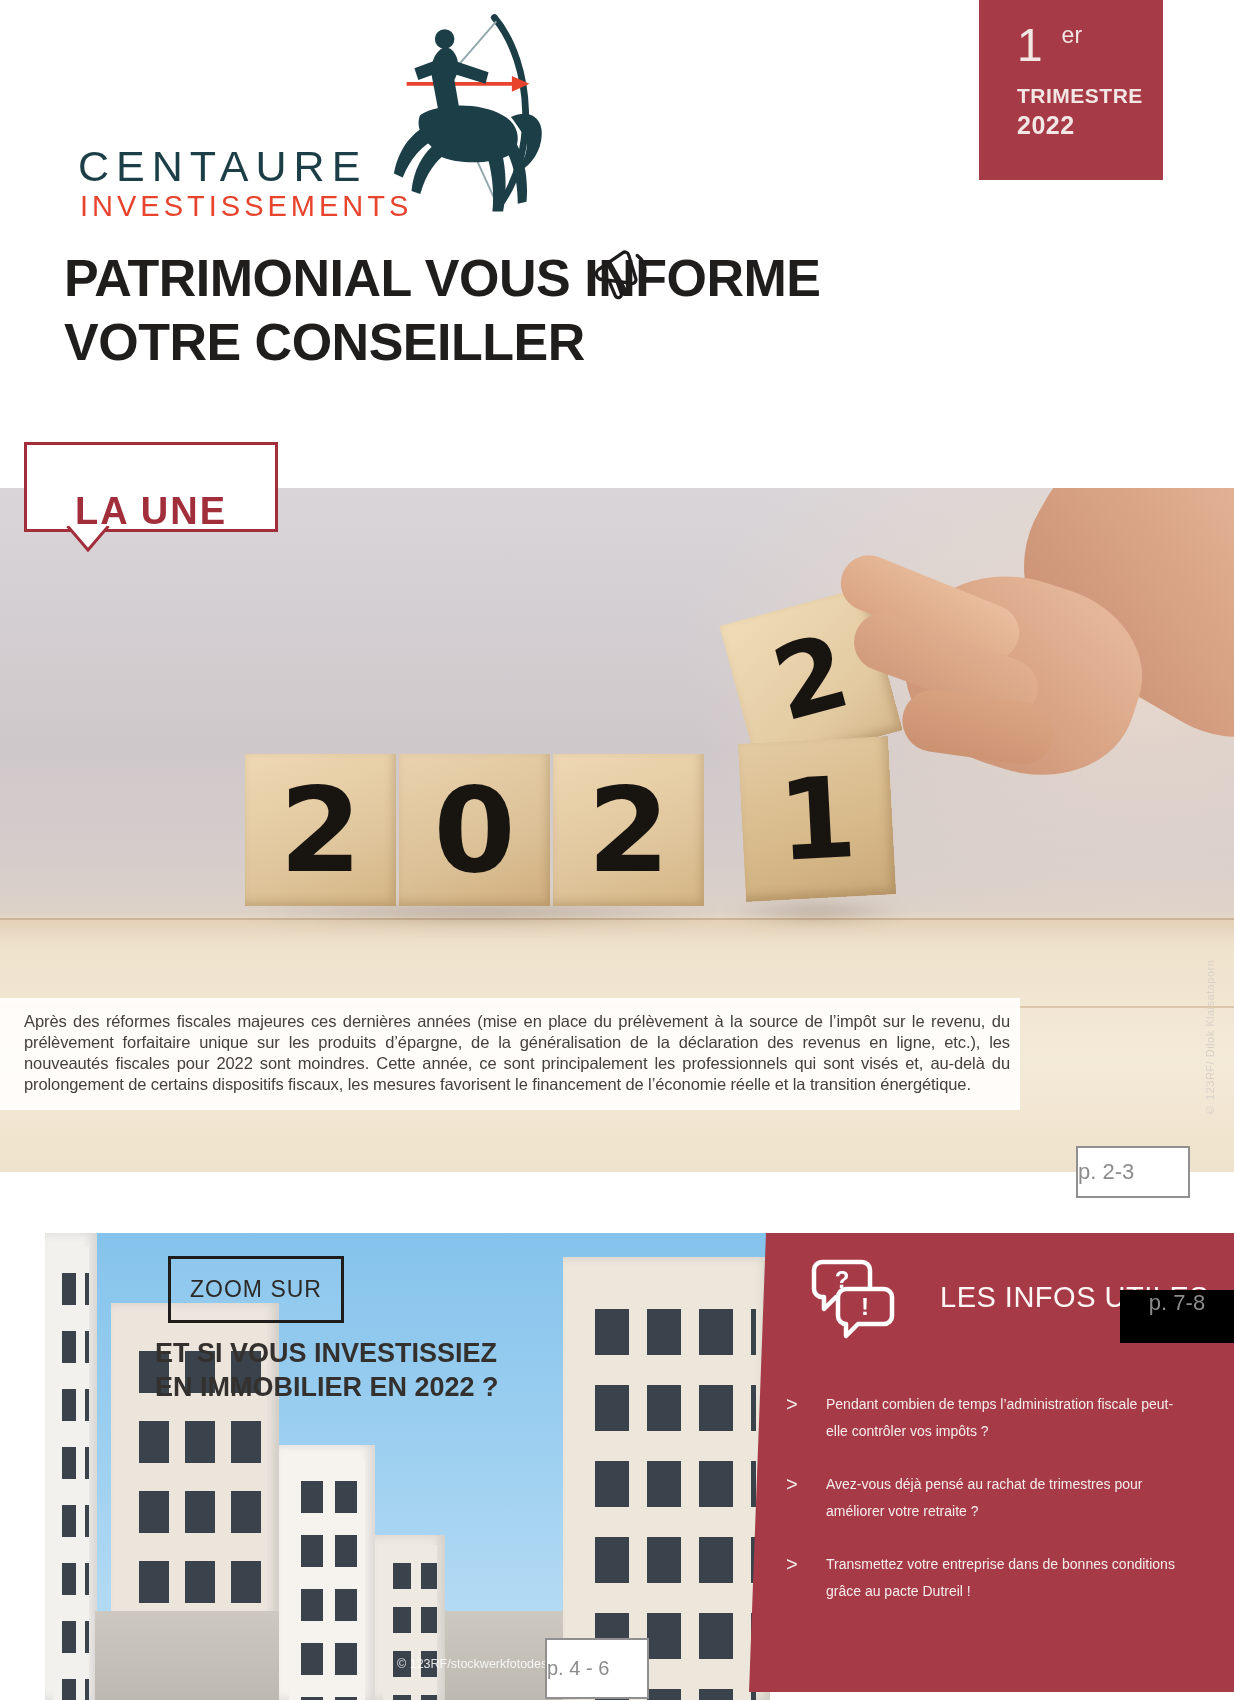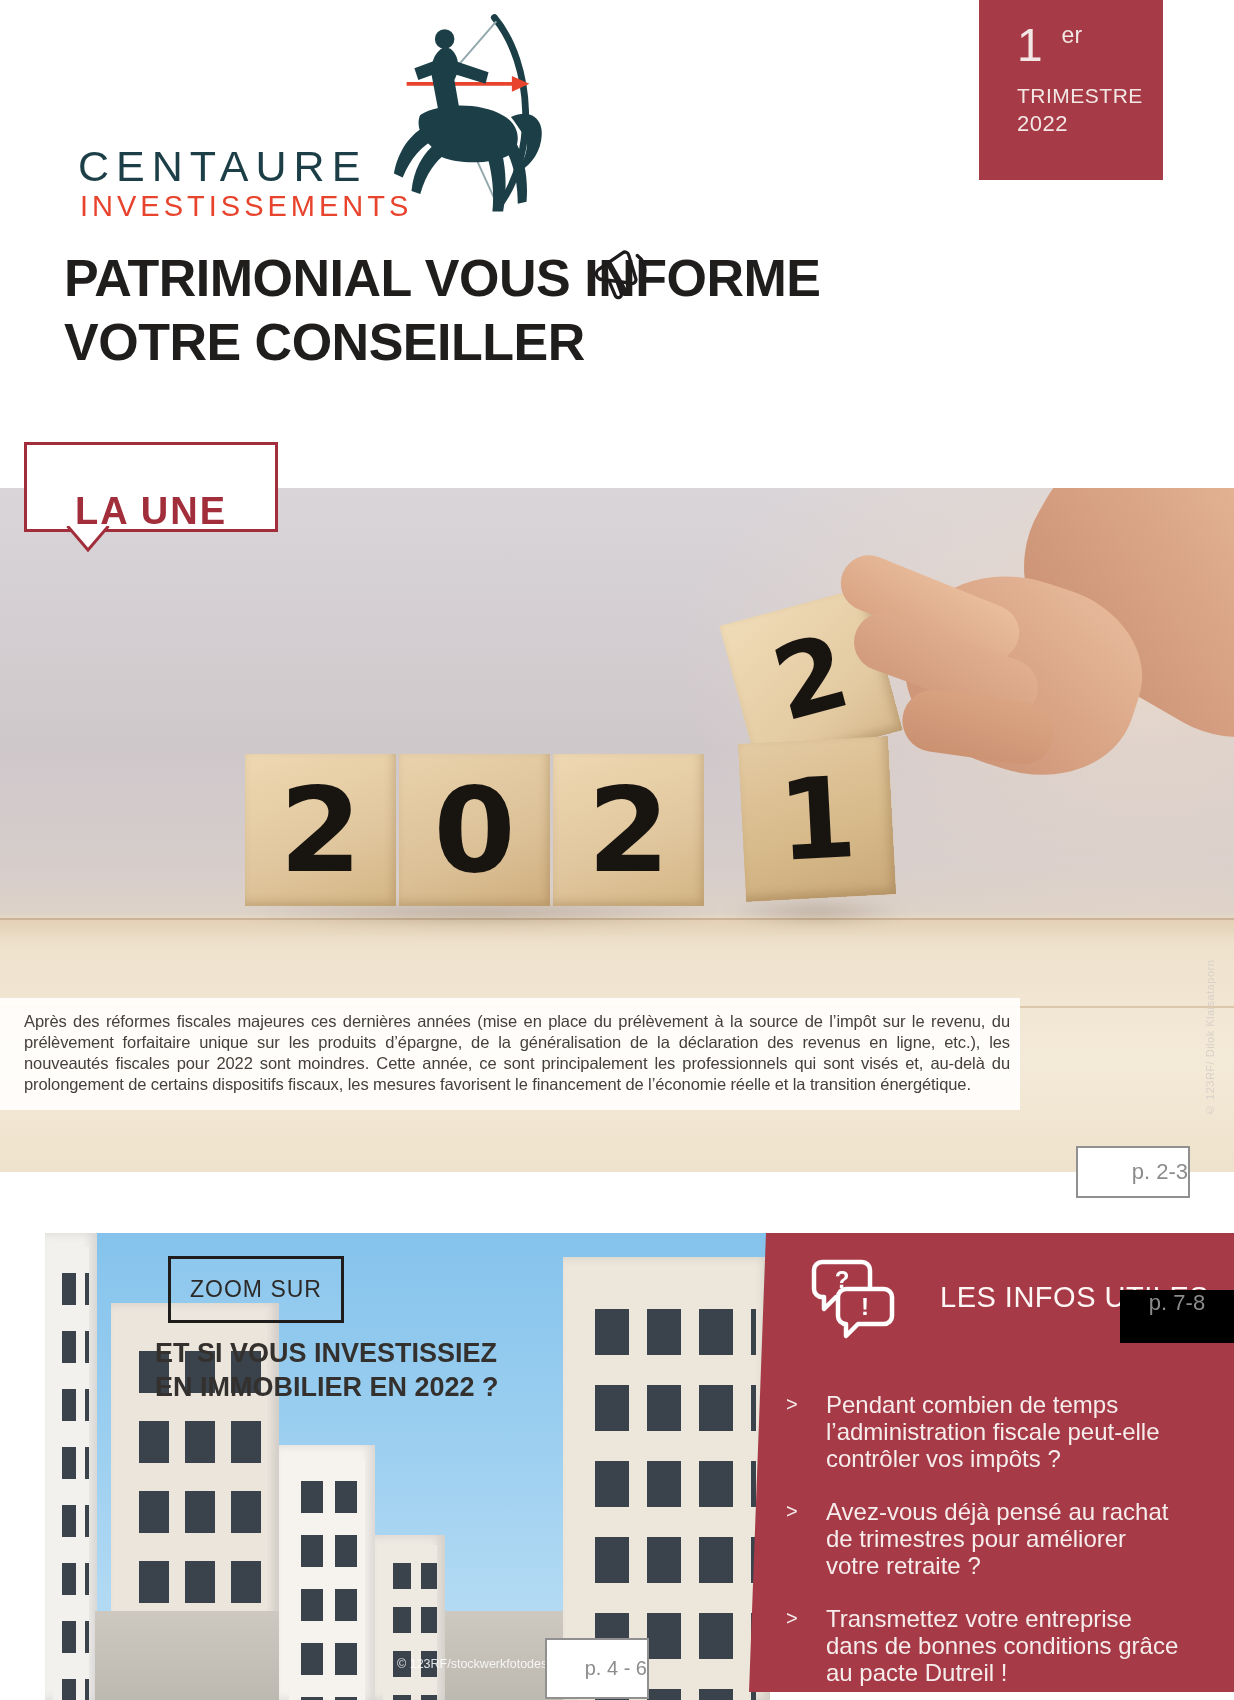--- a/index.html
+++ b/index.html
@@ -11,22 +11,22 @@
               letter-spacing:7px;color:#1c3f47;}
   .logo-subtitle{position:absolute;left:80px;top:190px;font-size:29px;font-weight:400;
               letter-spacing:4px;color:#e8432d;}
   .centaur{position:absolute;left:352px;top:8px;width:195px;height:218px;}
 
   
   .issue-badge{position:absolute;left:979px;top:0;width:184px;height:180px;
                background:#a63a46;color:#f2e7e4;padding:22px 0 0 38px;box-sizing:border-box;}
   .issue-num{font-size:46px;font-weight:400;line-height:46px;}
   .issue-ord{font-size:23px;vertical-align:18px;margin-left:19px;}
-  .issue-l1{font-size:21px;margin-top:16px;letter-spacing:.5px;}
-  .issue-l2{font-size:22px;margin-top:3px;letter-spacing:.5px;}
+  .issue-l1{font-size:21px;margin-top:16px;letter-spacing:.5px;font-weight:bold;}
+  .issue-l2{font-size:25px;margin-top:3px;letter-spacing:.5px;font-weight:bold;}
 
   
   .mast{position:absolute;left:64px;top:246px;color:#201d1d;font-weight:700;
         font-size:52px;line-height:64px;letter-spacing:-.5px;}
   .megaphone{position:absolute;left:588px;top:244px;width:66px;height:62px;transform:rotate(-8deg);}
 
   
   .launebox{position:absolute;left:24px;top:442px;width:248px;height:84px;background:#fff;
             border:3px solid #a22e3b;z-index:6;display:flex;align-items:center;justify-content:center;}
   .launebox span{font-size:38px;font-weight:700;letter-spacing:2px;color:#a22e3b;margin-top:48px;}
@@ -55,21 +55,21 @@
         display:flex;align-items:center;z-index:4;}
   .hero-banner span{padding-left:22px;font-size:24.5px;font-weight:700;color:#a22e3b;letter-spacing:.2px;}
   .hero-par{position:absolute;left:0;top:510px;width:1020px;box-sizing:border-box;
         background:rgba(255,253,250,.96);padding:13px 10px 15px 24px;z-index:4;}
   .hero-par p{margin:0;font-size:16.5px;line-height:21px;text-align:justify;color:#45403d;letter-spacing:-.1px;}
   .vcredit{position:absolute;left:1204px;top:398px;height:230px;writing-mode:vertical-rl;
         transform:rotate(180deg);font-size:11px;letter-spacing:.5px;color:#d9d1c9;z-index:5;}
 
   
   .pageref{position:absolute;background:#fff;border:2px solid #909090;display:flex;
-        align-items:center;justify-content:flex-end;color:#8c8c8c;z-index:8;}
+        align-items:center;justify-content:flex-start;color:#8c8c8c;z-index:8;}
 
   
   .photo2{position:absolute;left:45px;top:1233px;width:725px;height:467px;overflow:hidden;
         background:linear-gradient(180deg,#85c3ec 0%,#9ccff0 45%,#bfe0f5 100%);}
   .bld{position:absolute;box-shadow:inset -6px 0 10px rgba(90,90,100,.18);}
   .bwin{position:absolute;background-color:#3a434c;
         background-image:repeating-linear-gradient(90deg,var(--bc) 0 var(--m),transparent var(--m) var(--mw)),
                          repeating-linear-gradient(180deg,var(--bc) 0 var(--r),transparent var(--r) var(--rh));}
   .street{position:absolute;left:50px;top:378px;width:560px;height:89px;
         background:linear-gradient(180deg,#cdc8c0 0%,#bdb8b0 100%);}
@@ -83,21 +83,21 @@
   
   .redpanel{position:absolute;left:740px;top:1233px;width:494px;height:459px;background:#a63a46;
         clip-path:polygon(26px 0,494px 0,494px 459px,9px 459px);z-index:5;}
   .ip-title{position:absolute;left:200px;top:48px;font-size:29px;color:#fdf6f4;letter-spacing:.5px;}
   .ip-badge{position:absolute;right:0;top:36px;width:114px;height:53px;background:#000000;
         display:flex;align-items:flex-start;justify-content:center;color:#8c8c8c;margin-top:21px;}
   .ip-icon{position:absolute;left:68px;top:24px;width:92px;height:88px;}
   .ip-list{position:absolute;left:46px;top:158px;width:412px;}
   .ip-item{display:flex;margin-bottom:26px;color:#f6ecec;}
   .ip-item .mk{width:40px;flex:none;font-size:20px;line-height:27px;}
-  .ip-item p{margin:0;font-size:24px;line-height:27px;width:360px;}
+  .ip-item p{margin:0;font-size:14px;line-height:27px;width:360px;}
 </style>
 </head>
 <body>
 
 <div class="page">
 
   <div class="logo-title">CENTAURE</div>
   <div class="logo-subtitle">INVESTISSEMENTS</div>
   <svg class="centaur" viewBox="0 0 200 220">
     <path d="M146 8 C186 56 190 150 150 202" fill="none" stroke="#1c3f47" stroke-width="7" stroke-linecap="round"></path>

